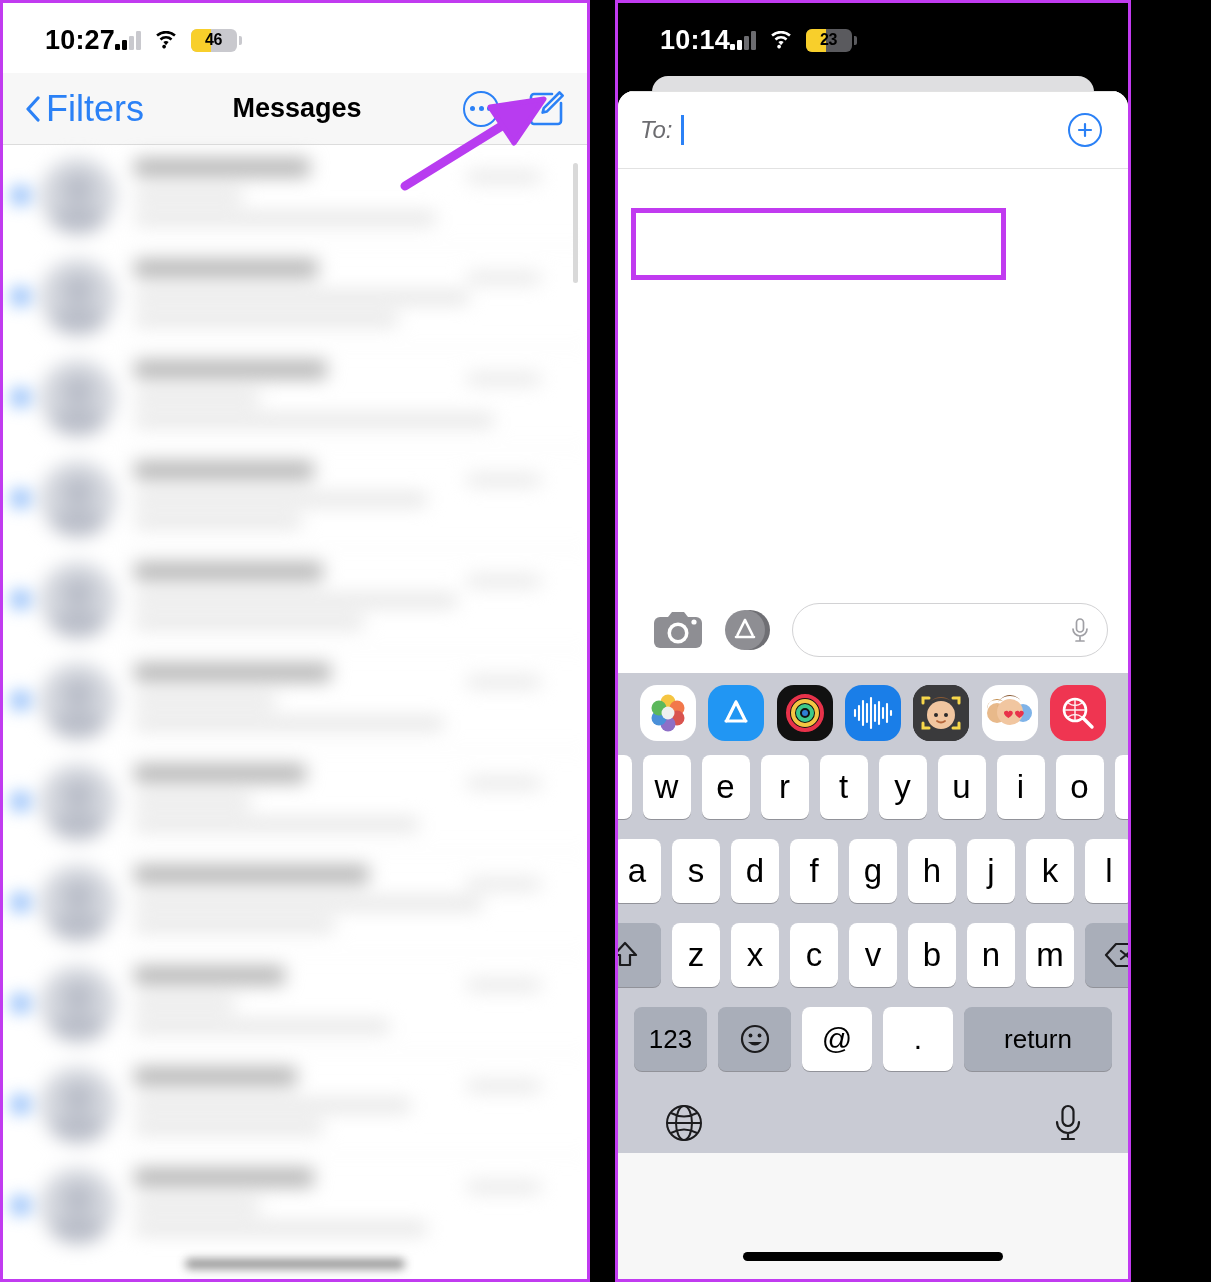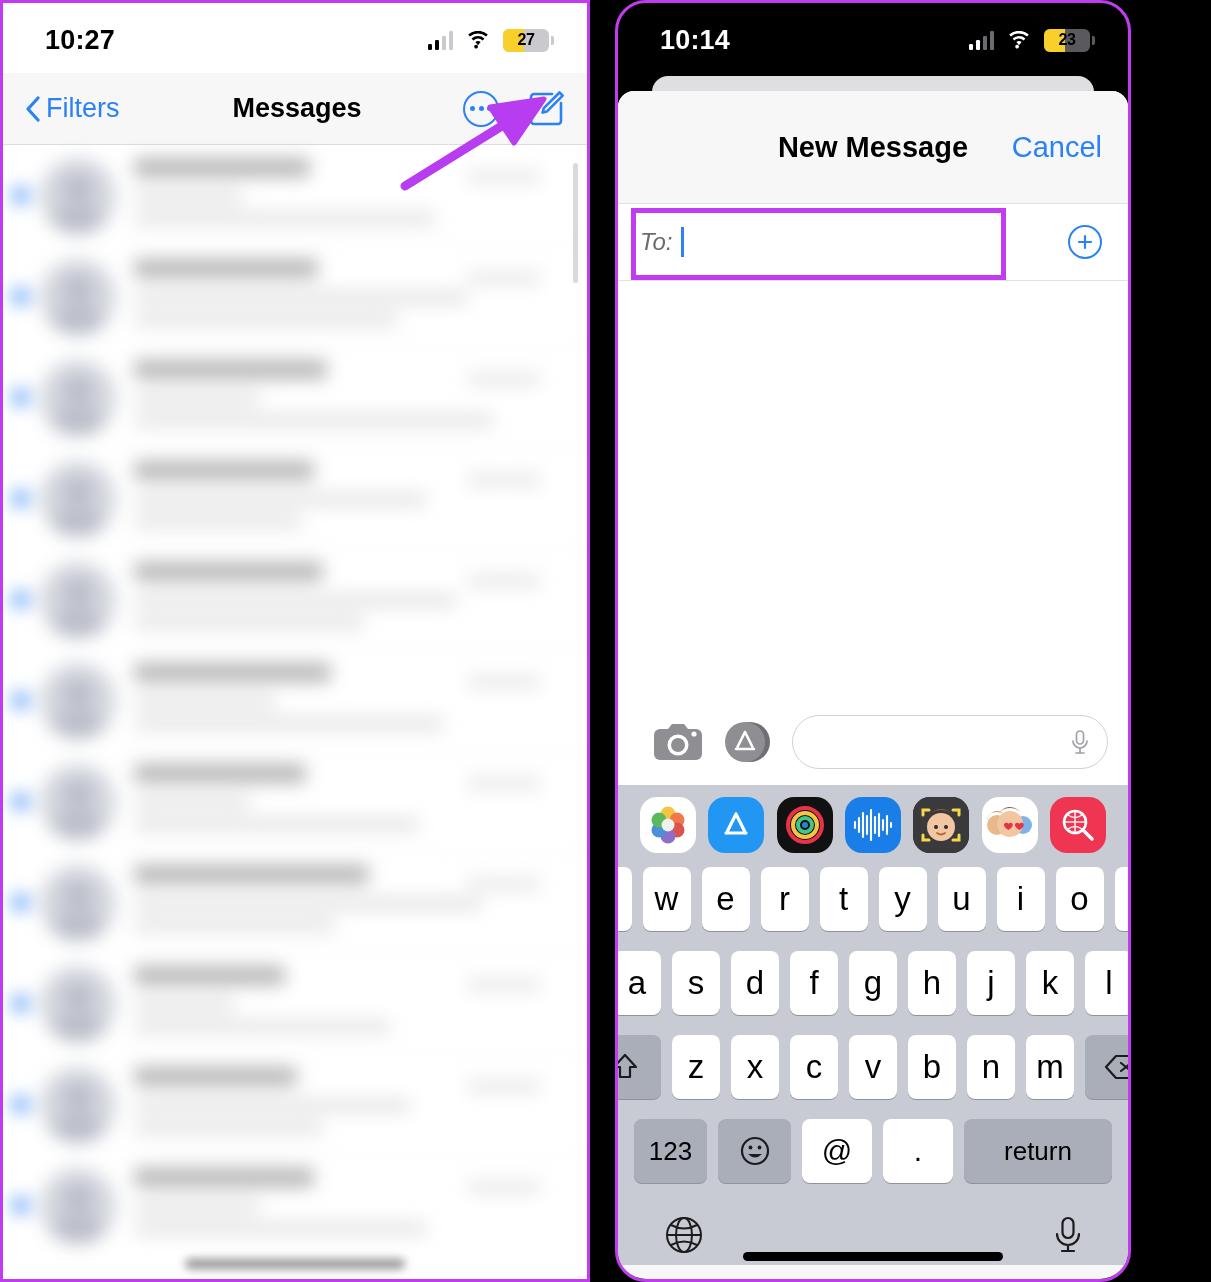--- a/index.html
+++ b/index.html
@@ -11,26 +11,26 @@
   }
   .stage { position: relative; width: 1211px; height: 1282px; background: #000; }
 
   
   .panel {
     position: absolute; top: 0; height: 1282px;
     border: 3px solid #c13bf0;
     overflow: hidden;
   }
   #panel-left  { left: 0;   width: 590px; background: #fff; }
-  #panel-right { left: 615px; width: 516px; background: #000; border-radius: 31px; }
+  #panel-right { left: 615px; width: 516px; background: #000; }
 
   
   .statusbar {
     position: relative; height: 70px;
-    display: flex; align-items: center; justify-content: space-between;
+    display: flex; align-items: center; 
     padding: 4px 38px 0 42px;
   }
   .sb-time { font-size: 27px; font-weight: 700; letter-spacing: .2px; }
   .sb-right { display: flex; align-items: center; gap: 13px; }
   .light .sb-time { color: #000; }
   .dark  .sb-time { color: #fff; }
 
   .bars { display: flex; align-items: flex-end; gap: 2.5px; height: 19px; }
   .bars i { display: block; width: 4.5px; border-radius: 1.2px; }
   .bars i:nth-child(1){ height: 6px; }
@@ -65,21 +65,21 @@
   .dark  .batt::after { background: #5a5a5e; }
 
   
   .msg-nav {
     position: relative; height: 72px; background: #f7f7f7;
     display: flex; align-items: center; padding: 0 22px;
     border-bottom: 1px solid #dcdcdc;
   }
   .nav-left { display: flex; align-items: center; gap: 6px; }
   .chev-back { width: 15px; height: 26px; }
-  .filters-label { color: #2b81f6; font-size: 27px; }
+  .filters-label { color: #2b81f6; font-size: 36px; }
   .msg-title {
     position: absolute; left: 4px; right: 0; text-align: center;
     font-size: 27px; font-weight: 700; color: #000; pointer-events: none;
   }
   .nav-right {
     margin-left: auto; display: flex; align-items: center; gap: 28px;
     position: relative; z-index: 3;
   }
   .ico-circle {
     width: 36px; height: 36px; border-radius: 50%;
@@ -242,21 +242,21 @@
             <i></i>
           </div>
         <svg class="wifi" viewBox="0 0 24 18">
           <path d="M12 15.6a1.9 1.9 0 1 0 0 .01" fill="#000"></path>
           <path d="M12 14.2l2.6-3.1a4.1 4.1 0 0 0-5.2 0z" fill="#000"></path>
           <path d="M5.6 7.4a10 10 0 0 1 12.8 0l-1.7 2a7.4 7.4 0 0 0-9.4 0z" fill="#000"></path>
           <path d="M2.2 3.4a15.2 15.2 0 0 1 19.6 0l-1.7 2a12.6 12.6 0 0 0-16.2 0z" fill="#000"></path>
         </svg>
         <div class="batt">
           <span class="fill"></span>
-          <span class="num">27</span>
+          <span class="num">46</span>
         </div>
       </div>
     </div>
 
     <div class="msg-nav">
       <div class="nav-left">
         <svg class="chev-back" viewBox="0 0 15 26">
           <path d="M13 2L3 13l10 11" fill="none" stroke="#2b81f6" stroke-width="3.2" stroke-linecap="round" stroke-linejoin="round"></path>
         </svg>
         <span class="filters-label">Filters</span>
@@ -464,24 +464,20 @@
           <span class="fill"></span>
           <span class="num">23</span>
         </div>
       </div>
     </div>
 
     <div class="sheet-back"></div>
 
     <div class="sheet">
 
-      <div class="sheet-nav">
-        <span class="sheet-title">New Message</span>
-        <span class="cancel-btn">Cancel</span>
-      </div>
 
       <div class="to-row">
         <span class="to-label">To:</span>
         <span class="caret"></span>
         <span class="plus-btn">
           <svg width="20" height="20" viewBox="0 0 20 20">
               <path d="M10 4v12M4 10h12" stroke="#2b81f6" stroke-width="2.2" stroke-linecap="round"></path>
             </svg>
         </span>
       </div>

